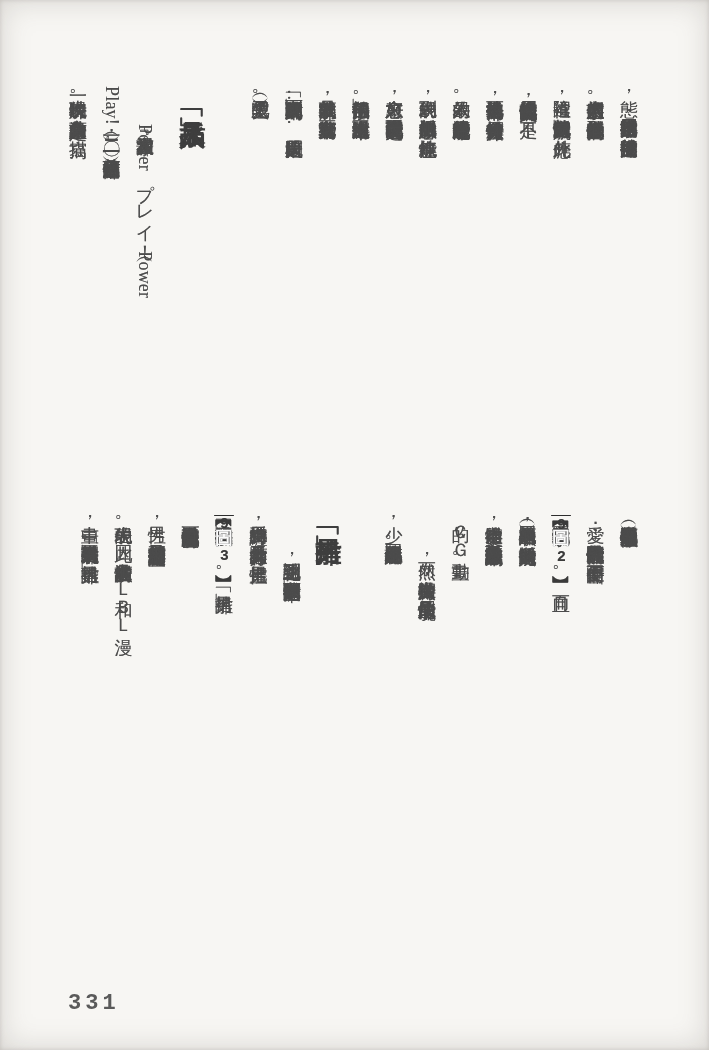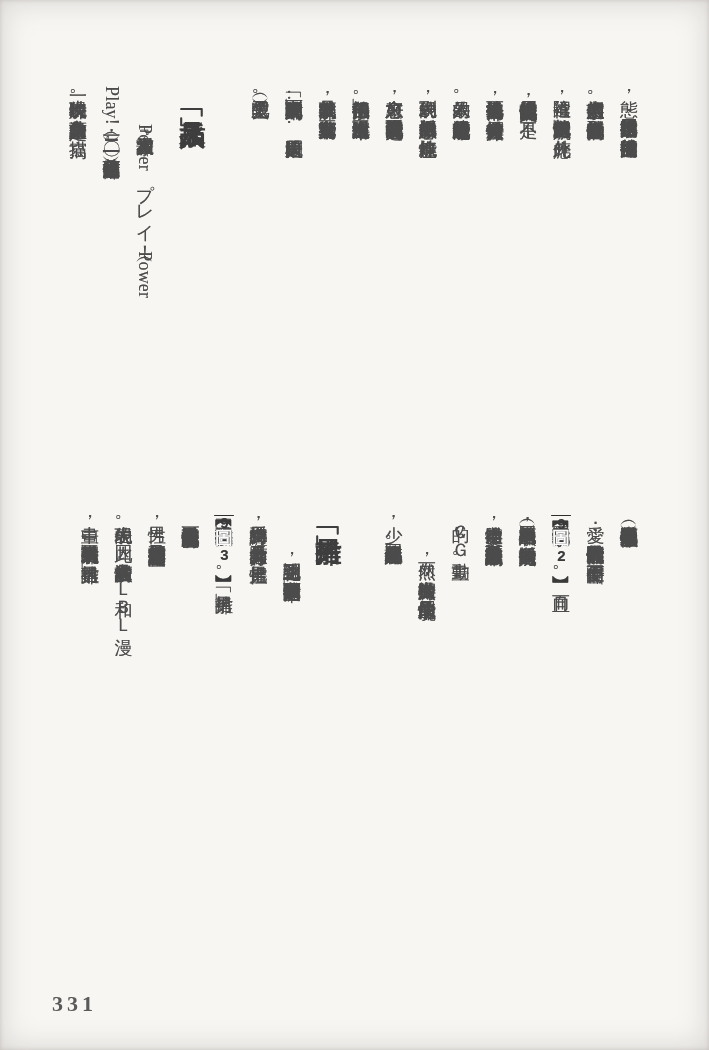--- a/index.html
+++ b/index.html
@@ -46,22 +46,22 @@
   .figref{font-weight:bold;color:#3a3a3a}
   .figchar{background:#2d2d2d;color:#fafafa;border-radius:1px}
   .fignum{
     font-family:"Liberation Sans","DejaVu Sans",sans-serif;
     text-orientation:upright;
     font-size:15px;
     letter-spacing:-1px;
   }
   .pagenum{
     position:absolute;
-    left:52px;top:991px;
-    font-family:Liberation Serif, serif;
+    left:68px;top:991px;
+    font-family:Liberation Mono, monospace;
     font-weight:bold;
     font-size:22px;
     color:#5a5a5a;
     letter-spacing:4px;
   }
 </style>
 </head>
 <body>
 
 <div class="page">

